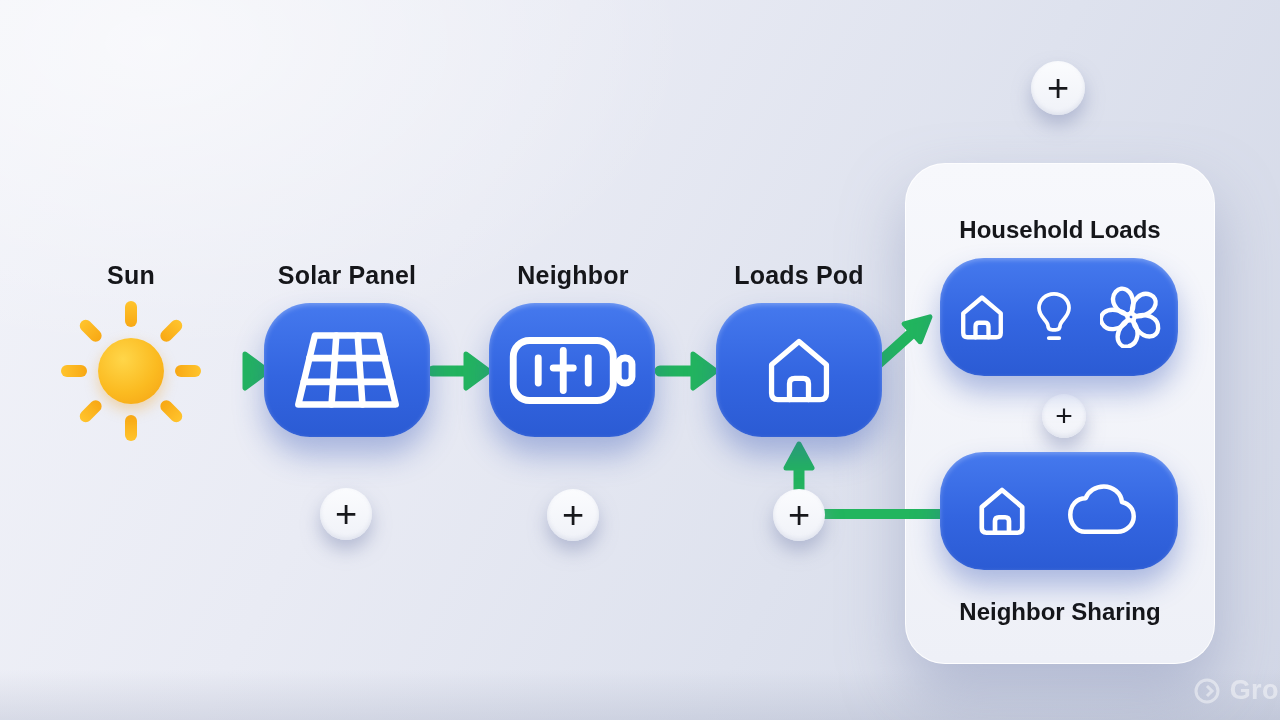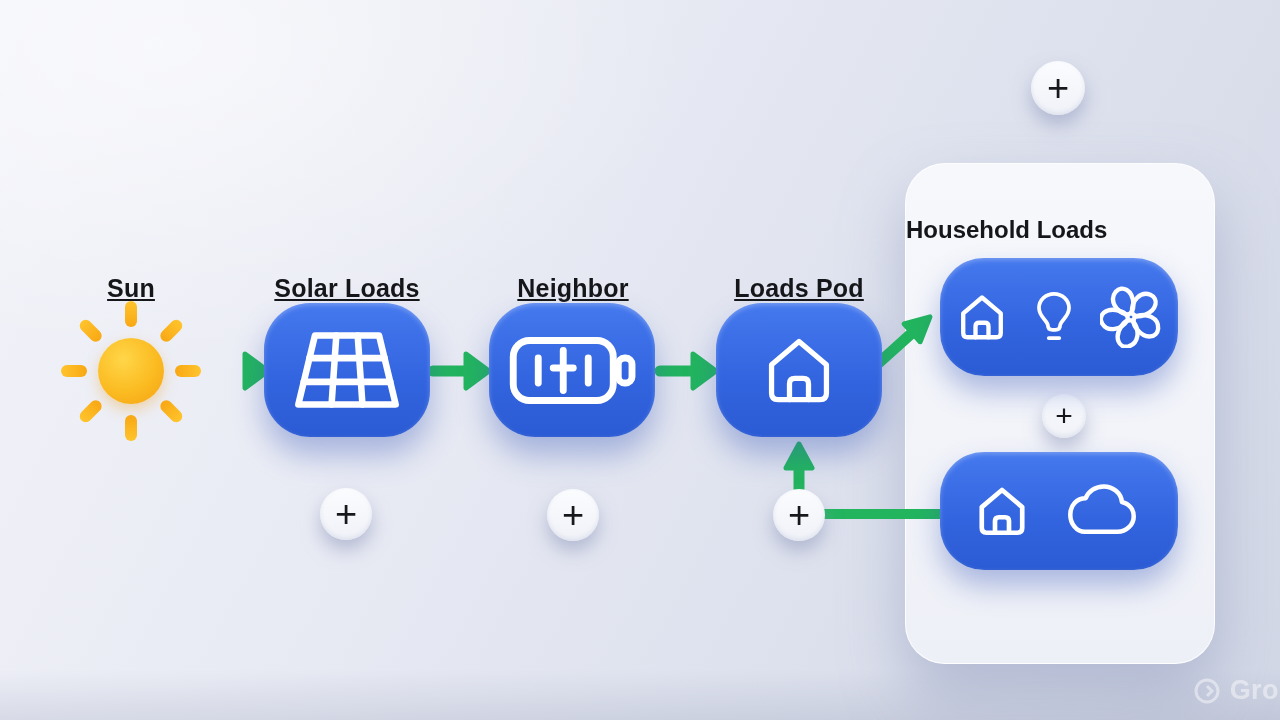--- a/index.html
+++ b/index.html
@@ -5,25 +5,25 @@
   html,body{margin:0;padding:0;background:#c9cedd;font-family:"Liberation Sans",sans-serif;}
   .stage{
     position:relative;width:1280px;height:720px;overflow:hidden;
     background:
       radial-gradient(900px 520px at 12% 6%, rgba(255,255,255,.55), rgba(255,255,255,0) 60%),
       linear-gradient(180deg, rgba(0,0,0,0) 93%, rgba(120,130,160,.18) 100%),
       linear-gradient(118deg,#f2f3f9 0%,#e9ebf4 35%,#dee2ee 65%,#d2d7e6 100%);
   }
   
   .node-label{
-    position:absolute;top:274px;transform:translateX(-50%);
-    font-size:25px;font-weight:700;color:#15161a;letter-spacing:.2px;white-space:nowrap;z-index:4;text-decoration:underline;
+    position:absolute;top:261px;transform:translateX(-50%);
+    font-size:25px;font-weight:700;color:#15161a;letter-spacing:.2px;white-space:nowrap;z-index:4;
   }
   .panel-title{
-    position:absolute;left:0;width:100%;
+    position:absolute;left:0;width:100%;text-align:center;
     font-size:24px;font-weight:700;color:#15161a;white-space:nowrap;
   }
   
   .sun{position:absolute;left:61px;top:301px;width:140px;height:140px;z-index:3;}
   .sun-core{
     position:absolute;left:37px;top:37px;width:66px;height:66px;border-radius:50%;
     background:radial-gradient(circle at 38% 32%, #ffd649 0%, #fbbb21 55%, #f5a112 100%);
     box-shadow:0 6px 14px rgba(240,160,30,.35);
   }
   .ray{
@@ -72,20 +72,21 @@
   }
 </style>
 </head>
 <body>
 
 <div class="stage">
 
   <div class="panel">
     <div class="panel-title" style="top:52px">Household Loads</div>
     <button class="plus-btn plus-mid">+</button>
+    <div class="panel-title" style="top:434px">Neighbor Sharing</div>
   </div>
 
   <svg class="connectors" width="1280" height="720" viewBox="0 0 1280 720">
     <defs>
       <linearGradient id="sunfade" x1="0" y1="0" x2="1" y2="0">
         <stop offset="0" stop-color="#f0c43c"></stop>
         <stop offset="0.65" stop-color="#22b55e"></stop>
       </linearGradient>
     </defs>
 
@@ -111,21 +112,21 @@
 
     <g>
       <line x1="799" y1="492" x2="799" y2="468" stroke="#22b55e" stroke-width="11" stroke-linecap="round"></line>
       <path d="M786 468 L799 444 L812 468 Z" fill="#22b55e" stroke="#22b55e" stroke-width="5" stroke-linejoin="round"></path>
     </g>
 
     <line x1="824" y1="514" x2="946" y2="514" stroke="#22b55e" stroke-width="10"></line>
   </svg>
 
   <div class="node-label" style="left:131px">Sun</div>
-  <div class="node-label" style="left:347px">Solar Loads</div>
+  <div class="node-label" style="left:347px">Solar Panel</div>
   <div class="node-label" style="left:573px">Neighbor</div>
   <div class="node-label" style="left:799px">Loads Pod</div>
 
   <div class="sun">
     <span class="ray" style="transform:rotate(0deg)   translateY(-57px)"></span>
     <span class="ray" style="transform:rotate(45deg)  translateY(-57px)"></span>
     <span class="ray" style="transform:rotate(90deg)  translateY(-57px)"></span>
     <span class="ray" style="transform:rotate(135deg) translateY(-57px)"></span>
     <span class="ray" style="transform:rotate(180deg) translateY(-57px)"></span>
     <span class="ray" style="transform:rotate(225deg) translateY(-57px)"></span>

